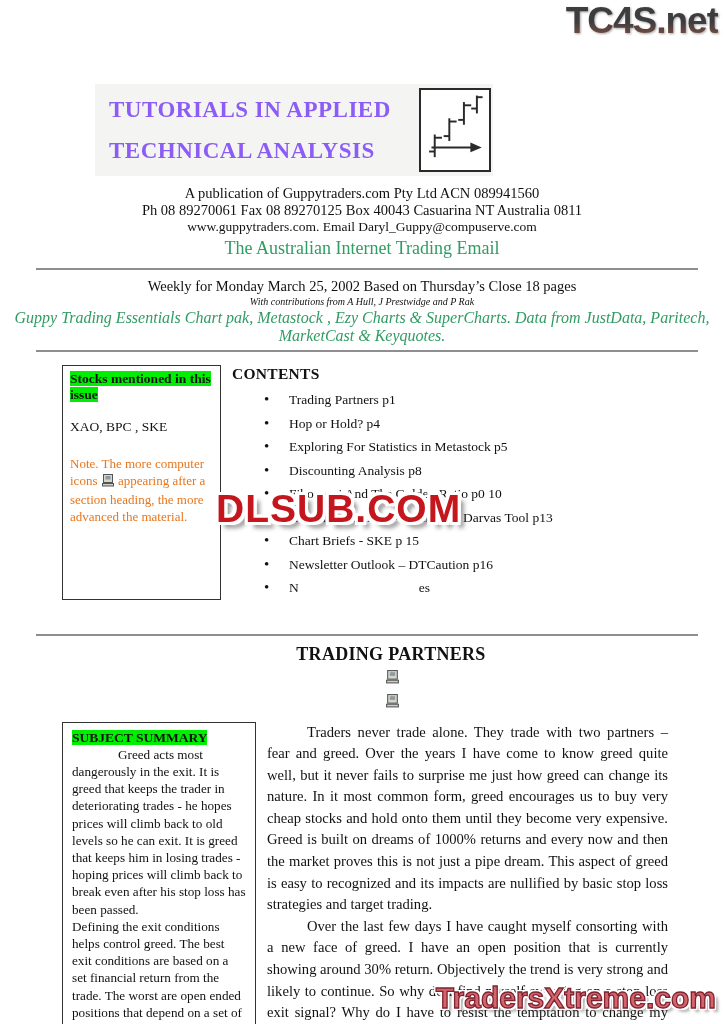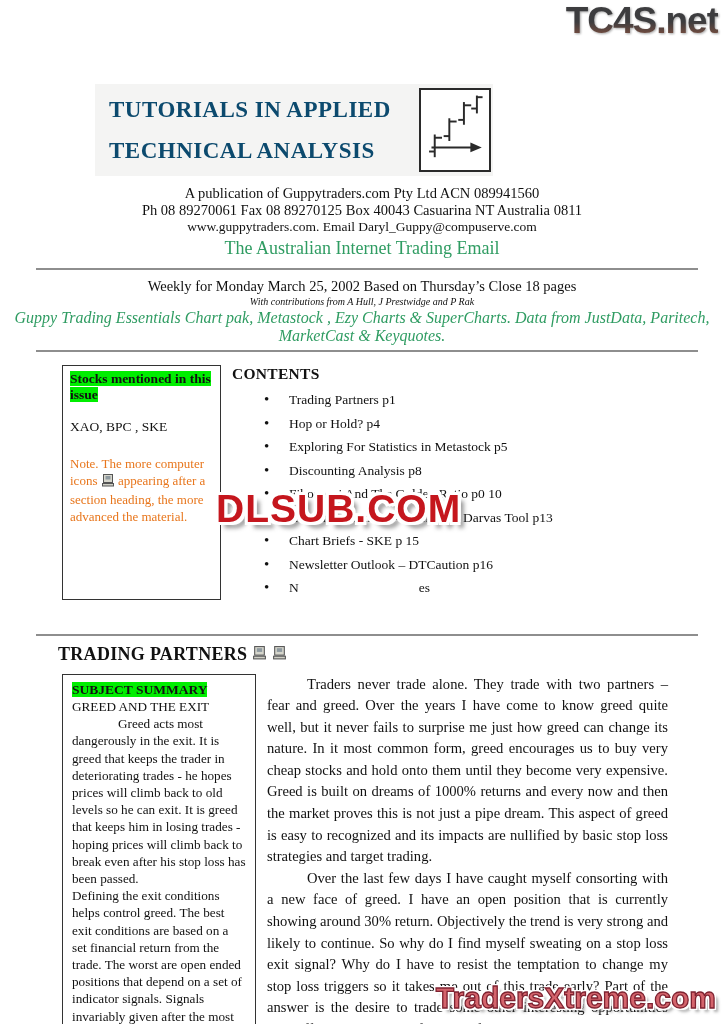--- a/index.html
+++ b/index.html
@@ -41,21 +41,21 @@
       4px 4px 3px rgba(90,90,90,0.5);
   }
 
   
   .masthead {
     margin:84px 0 0 95px; width:398px; background:#f4f4f3;
     display:flex; align-items:center; padding:4px 2px 4px 14px;
   }
   .mast-title { flex:1; }
   .mast-title div {
-    font-weight:bold; color:#0c4a6e; font-size:23px; line-height:41px;
+    font-weight:bold; color:#8b5cf6; font-size:23px; line-height:41px;
     letter-spacing:0.5px; white-space:nowrap;
   }
   .logo-box {
     width:72px; height:84px; background:#fff; border:2px solid #2a2a2a;
     display:flex; align-items:center; justify-content:center; margin-left:6px;
   }
 
   .pub-block { text-align:center; margin-top:9px; }
   .pub-line1 { font-size:14.5px; line-height:17px; }
   .pub-line2 { font-size:14.5px; line-height:17px; }
@@ -90,21 +90,21 @@
     position:relative; padding-left:27px; font-size:13.5px; line-height:23.5px;
   }
   .contents-list li::before {
     content:"\2022"; position:absolute; left:2px; top:0; font-size:15px;
   }
   .frag-gap { display:inline-block; width:120px; }
 
   
   .article-heading {
     margin:8px 0 0 58px; font-size:18px; font-weight:bold; letter-spacing:0.3px;
-    display:flex; align-items:center; gap:3px;
+    display:flex; align-items:center; gap:3px;flex-direction:column;
   }
   .article-heading .pc-icon { margin-left:2px; }
 
   .main-section { display:flex; margin:9px 56px 0 62px; }
   .summary-box {
     width:194px; border:1px solid #333; padding:6px 9px 10px 9px;
     font-size:13.2px; line-height:17.2px; flex-shrink:0;
   }
   .summary-label { font-size:13.5px; display:inline; }
   .summary-sub { line-height:17.5px; }
@@ -210,21 +210,20 @@
     <span class="pc-icon"><svg width="15" height="14" viewBox="0 0 14 13">
           <rect x="2.5" y="0.5" width="9" height="8" fill="#d6d6cc" stroke="#555"></rect>
           <rect x="4.5" y="2" width="5" height="3.5" fill="#8f9aa0"></rect>
           <rect x="1.5" y="9.5" width="11" height="2.5" fill="#cfcfc5" stroke="#555"></rect>
         </svg></span>
   </div>
 
   <div class="main-section">
     <div class="summary-box">
       <span class="hl-green summary-label">SUBJECT SUMMARY</span>
-      <div class="summary-sub">GREED AND THE EXIT</div>
       <div class="summary-p1">Greed acts most dangerously in the exit. It is greed that keeps the trader in deteriorating trades - he hopes prices will climb back to old levels so he can exit. It is greed that keeps him in losing trades - hoping prices will climb back to break even after his stop loss has been passed.</div>
       <div>Defining the exit conditions helps control greed. The best exit conditions are based on a set financial return from the trade. The worst are open ended positions that depend on a set of indicator signals. Signals invariably given after the most recent high Here the exit is made more difficult because the trader compares what could have been with what is. So he waits, often with disastrous results.</div>
     </div>
 
     <div class="body-col">
       <p>Traders never trade alone. They trade with two partners – fear and greed. Over the years I have come to know greed quite well, but it never fails to surprise me just how greed can change its nature. In it most common form, greed encourages us to buy very cheap stocks and hold onto them until they become very expensive. Greed is built on dreams of 1000% returns and every now and then the market proves this is not just a pipe dream. This aspect of greed is easy to recognized and its impacts are nullified by basic stop loss strategies and target trading.</p>
       <p><span>Over the last few days I have caught myself consorting with a new face of greed. I have an open position that is currently showing around 30% return. Objectively the trend is very strong and likely to continue. So why do I find myself sweating on a  stop loss exit signal? Why do I have to resist the temptation to change my stop loss triggers so it takes me out of this trade early? Part of the answer is the desire to trade some other interesting opportunities that offer the </span><span class="bold-italic">potential</span><span> for a profitable trade. Closing the open position would free up some cash to use in buying other trading opportunities. Clear the emotional attraction away, and it seems inconsistent to want to chase a potential trade by abandoning a</span></p>
     </div>
   </div>
 

